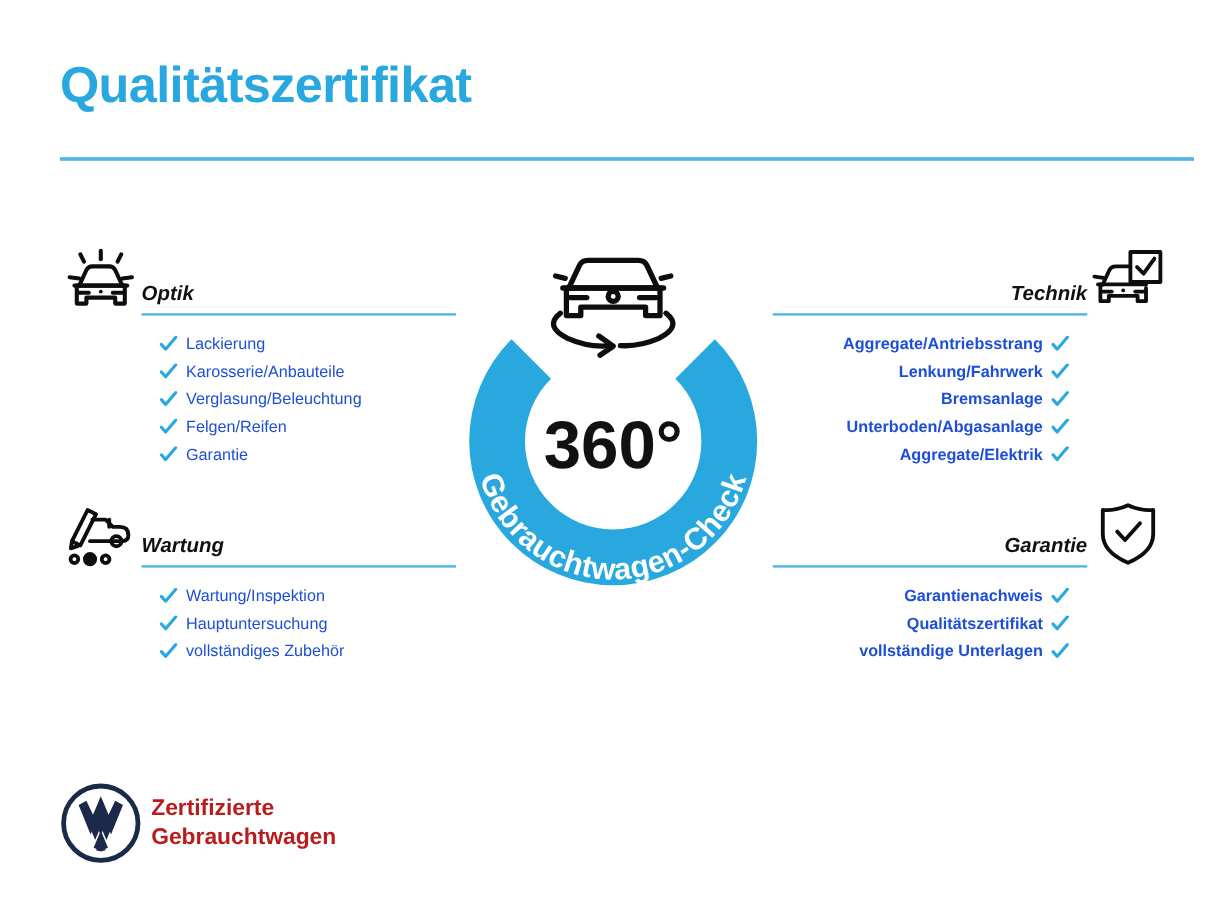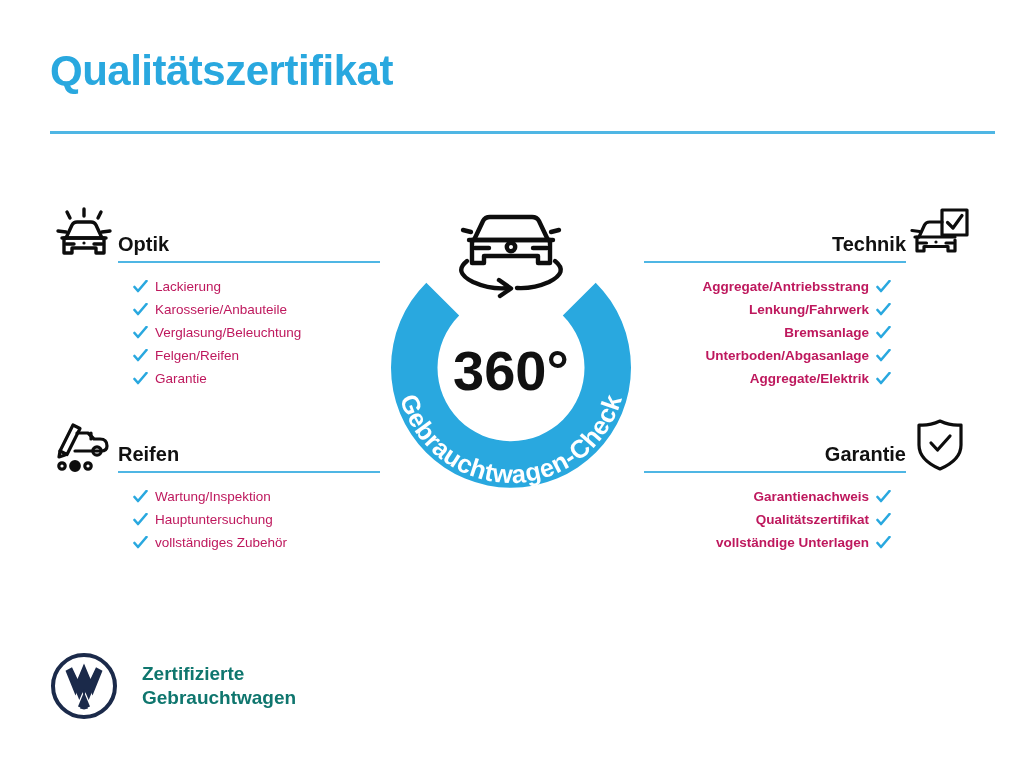--- a/index.html
+++ b/index.html
@@ -59,43 +59,44 @@
     height: 60px;
     display: flex;
     align-items: center;
     justify-content: center;
   }
   .sec-titlewrap {
     flex: 1 1 auto;
     padding-bottom: 2px;
   }
   .sec-title {
-    font-size: 20px;
+    font-size: 17px;
     font-weight: bold;
     color: #111111;
     line-height: 1.1;
     padding-bottom: 6px;
+    font-style: italic;
   }
   .right .sec-title { text-align: right; }
   .sec-underline {
     height: 2px;
     background: #4FB6E4;
     width: 100%;
   }
 
   .sec-list {
     list-style: none;
     margin: 10px 0 0 0;
     padding: 0;
   }
   .sec-list li {
     display: flex;
     align-items: center;
     font-size: 13.5px;
-    color: #be185d;
+    color: #1d4ed8;
     line-height: 1.0;
     padding: 4.5px 0;
   }
   .sec-optik .sec-list, .sec-wartung .sec-list { padding-left: 83px; }
   .sec-technik .sec-list, .sec-garantie .sec-list { padding-right: 83px; font-weight: bold; }
   .right-list li { flex-direction: row-reverse; justify-content: flex-start; }
 
   .check {
     flex: 0 0 auto;
     width: 15px;
@@ -118,24 +119,24 @@
   
   .vw-block {
     position: absolute;
     left: 50px;
     top: 652px;
     display: flex;
     align-items: center;
   }
   .vw-mark { width: 68px; height: 68px; flex: 0 0 68px; }
   .vw-text {
-    margin-left: 24px;
+    margin-left: 8px;
     font-size: 19px;
     font-weight: bold;
-    color: #0f766e;
+    color: #b91c1c;
     line-height: 1.28;
   }
 </style>
 </head>
 <body>
 
 <div class="page-title">Qualitätszertifikat</div>
 <div class="title-rule"></div>
 
 <div class="section sec-optik">
@@ -212,21 +213,21 @@
         <path d="M7 34 L6 40 L12 38"></path>
         <path d="M24 16 L35 16 L41 22 L47 22 Q54 22 54 29 Q54 34 48 34 L22 34"></path>
         <path d="M38 16 L38 22"></path>
         <circle cx="44" cy="34" r="4.2"></circle>
         <circle cx="9" cy="49" r="3.2"></circle>
         <circle cx="22" cy="49" r="4.3" fill="#0d0d0d"></circle>
         <circle cx="35" cy="49" r="3.2"></circle>
       </svg>
     </div>
     <div class="sec-titlewrap">
-      <div class="sec-title">Reifen</div>
+      <div class="sec-title">Wartung</div>
       <div class="sec-underline"></div>
     </div>
   </div>
   <ul class="sec-list">
     <li>
       <span class="check">
         <svg width="15" height="14" viewBox="0 0 15 14">
             <path d="M1.5 7 L5 11 L13.5 1" stroke="#29A8DF" stroke-width="2.6" fill="none" stroke-linecap="round" stroke-linejoin="round"></path>
           </svg>
       </span>

